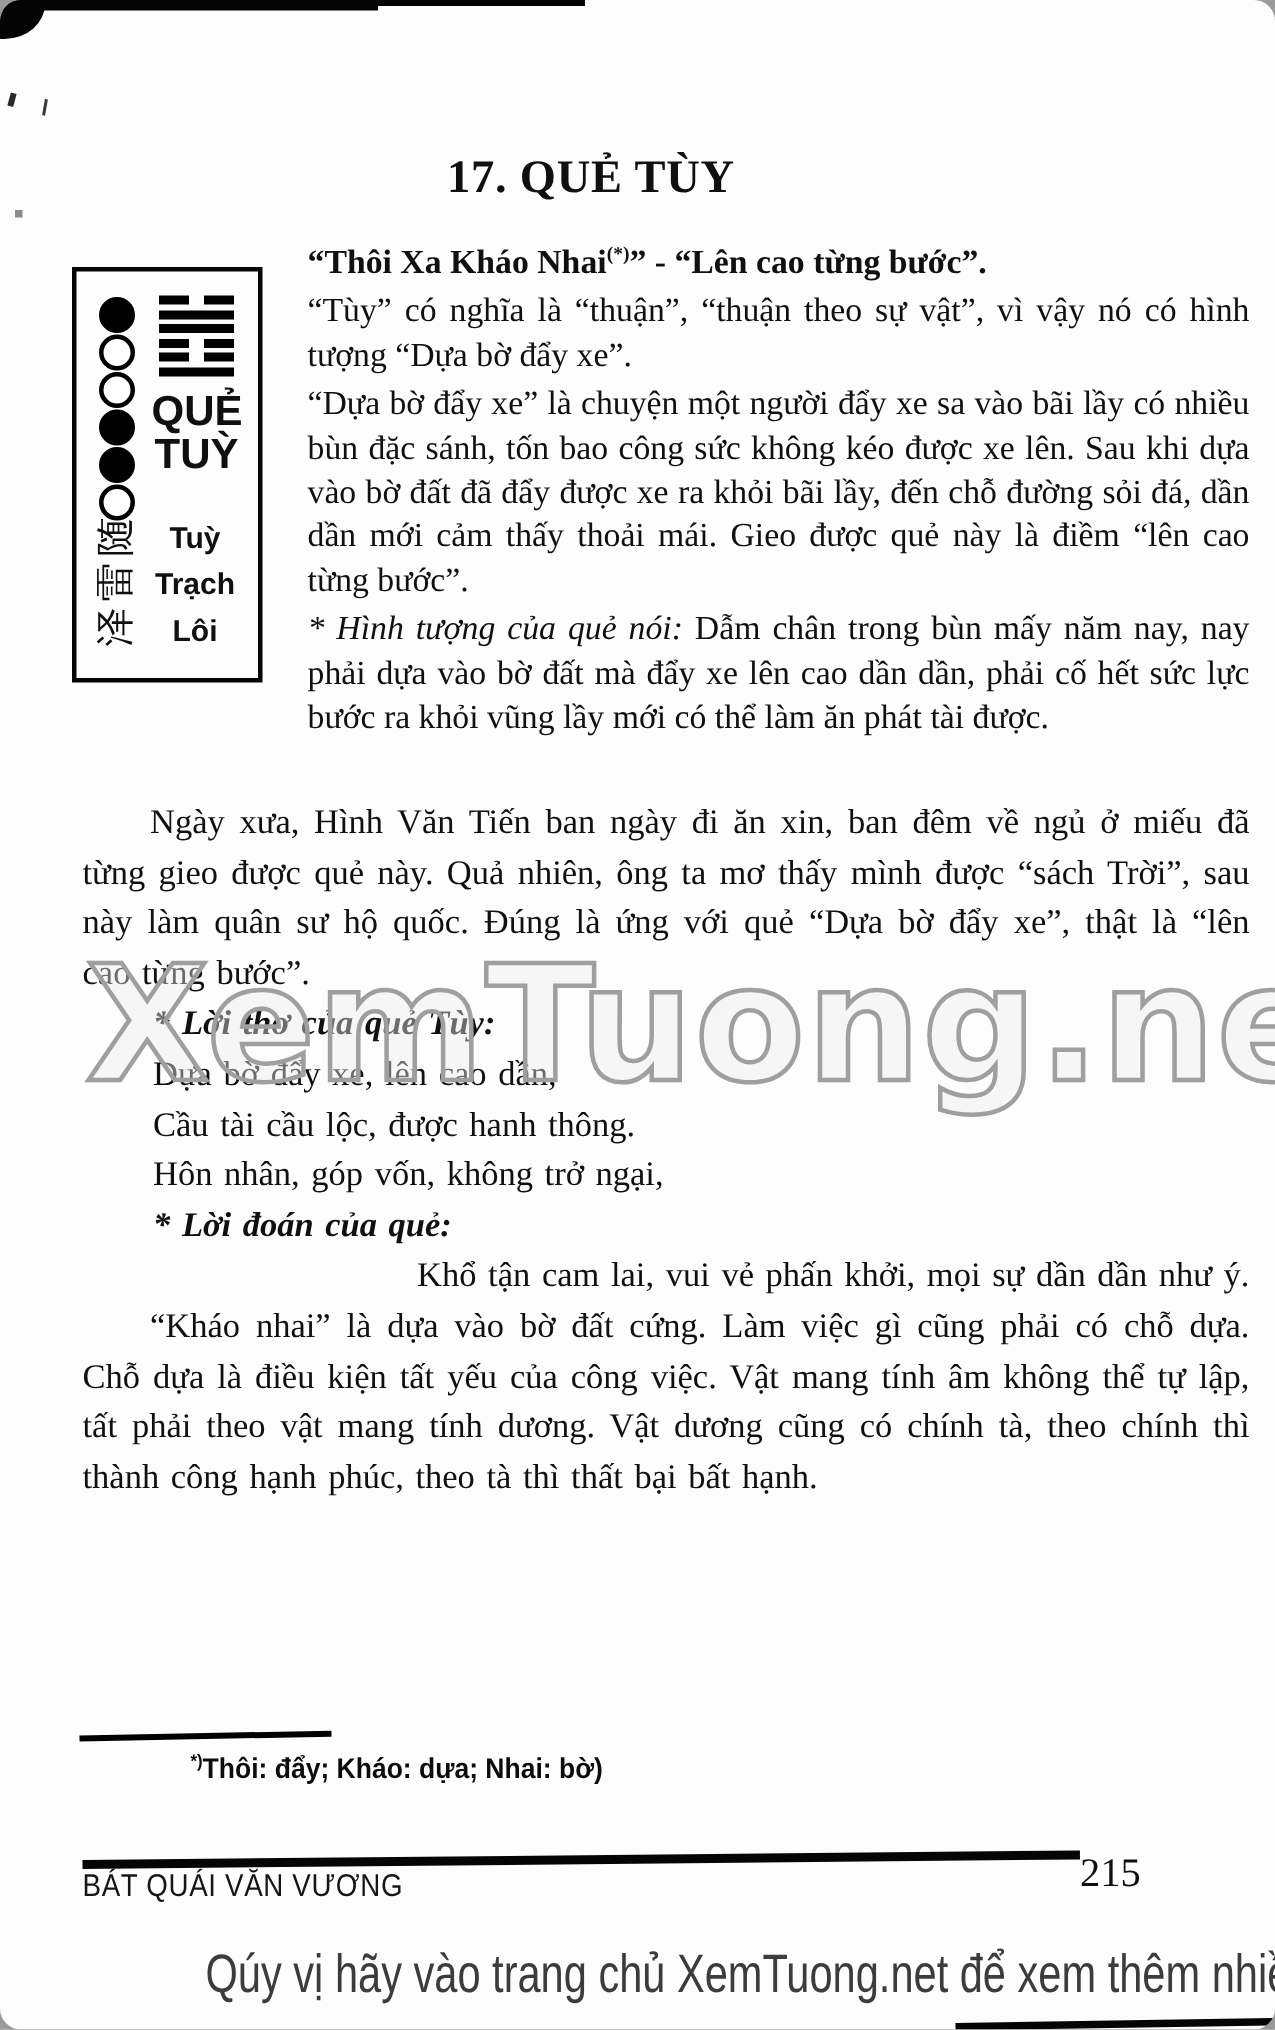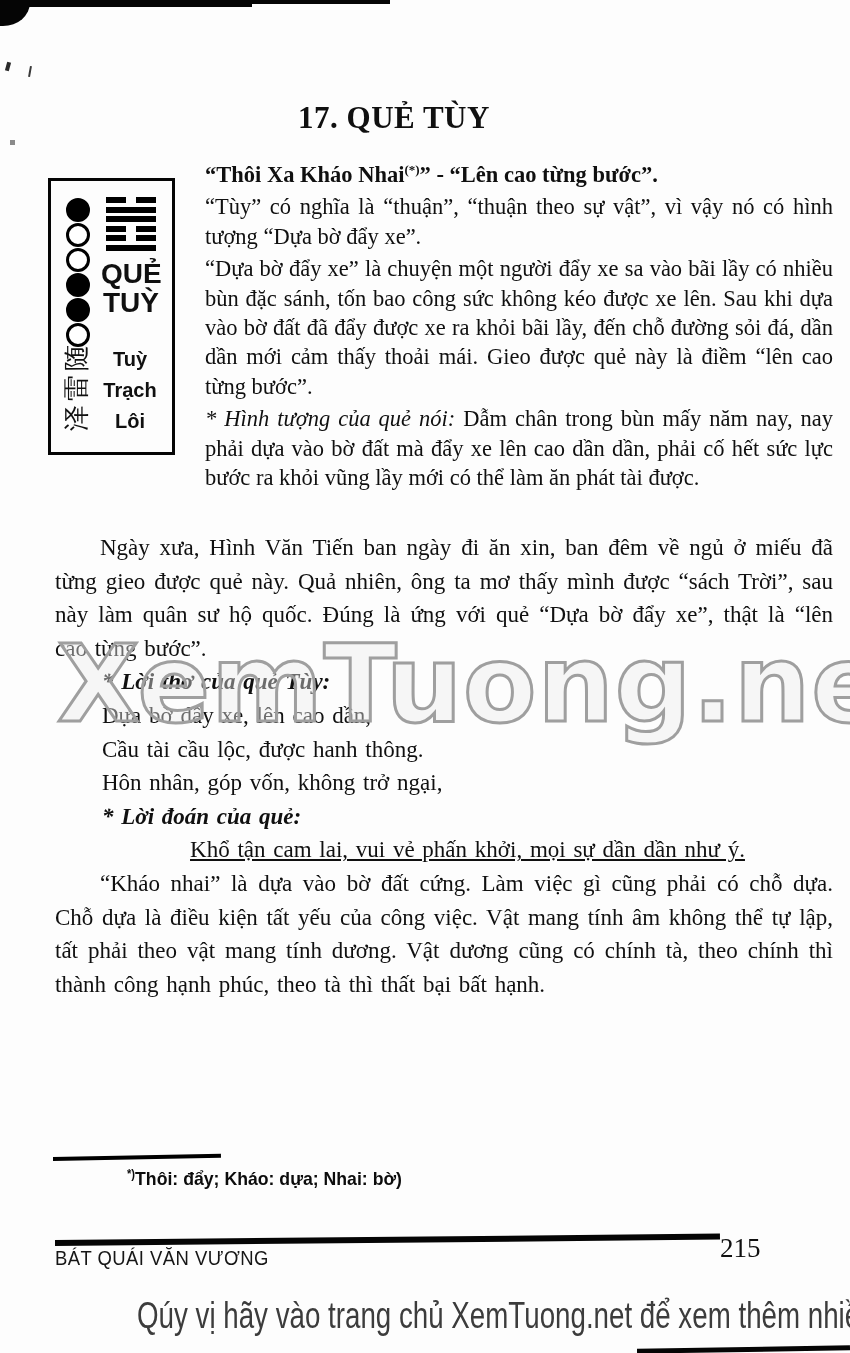--- a/index.html
+++ b/index.html
@@ -1,17 +1,17 @@
 <!DOCTYPE html>
 <html><head>
 <meta charset="utf-8">
 <style>
   html,body{margin:0;padding:0;background:#9a9a9a;}
   .page{position:relative;width:850px;height:1353px;margin:0 auto;background:#fdfdfd;
-        font-family:"Liberation Serif",serif;color:#101010;overflow:hidden;}
+        font-family:"Liberation Serif",serif;color:#101010;overflow:hidden;border-radius:14px;}
 
   
   .art{position:absolute;background:#050505;}
   .art-top1{left:0;top:0;width:252px;height:7px;}
   .art-top2{left:248px;top:0;width:142px;height:4px;}
   .art-corner{left:0;top:0;width:30px;height:26px;border-radius:0 0 90% 0;}
   .art-m1{left:6px;top:62px;width:4px;height:9px;transform:rotate(15deg);background:#2a2a2a;}
   .art-m2{left:29px;top:66px;width:2px;height:11px;transform:rotate(10deg);background:#3a3a3a;}
   .art-m3{left:10px;top:140px;width:5px;height:5px;background:#8a8a8a;}
   .art-bottom{left:637px;top:1347px;width:213px;height:5px;transform:rotate(-0.9deg);}
@@ -46,21 +46,21 @@
   .rc-head{font-weight:bold;text-align:left;}
   sup.fn{font-size:13px;line-height:0;}
 
   
   .flow{position:absolute;left:55px;top:531px;width:778px;font-size:23px;
         line-height:33.6px;text-align:justify;word-spacing:2px;}
   .flow p{margin:0;}
   .indent{text-indent:45px;}
   .starline{padding-left:47px;text-align:left;font-style:italic;font-weight:bold;}
   .poemline{padding-left:47px;text-align:left;}
-  .plainline{padding-left:47px;text-align:center;text-decoration:underline;}
+  .plainline{padding-left:47px;text-align:right;}
   .it{font-style:italic;}
 
   
   .watermark{position:absolute;left:57px;top:622px;z-index:6;white-space:nowrap;
              font-family:"DejaVu Sans",sans-serif;font-weight:bold;font-size:107px;letter-spacing:1px;
              color:rgba(236,236,236,0.42);-webkit-text-stroke:3px #9f9f9f;}
 
   
   .fn-rule{position:absolute;left:53px;top:1157px;width:168px;height:4px;background:#000;
            transform:rotate(-1.1deg);transform-origin:left center;}

